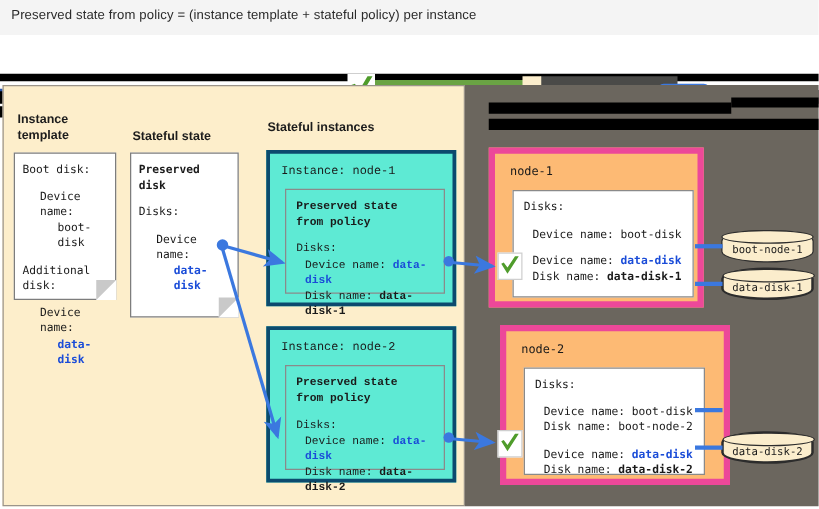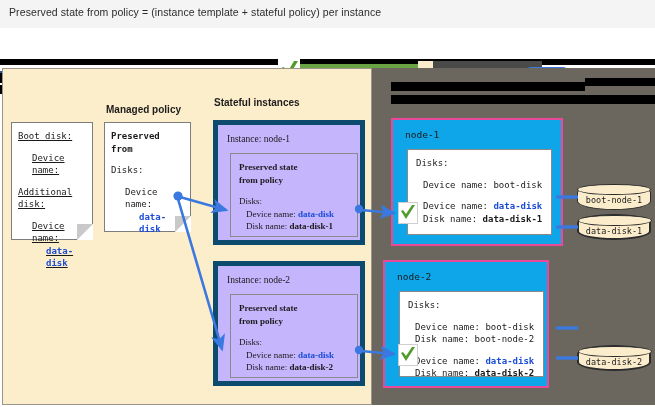--- a/index.html
+++ b/index.html
@@ -155,35 +155,35 @@
     line-height: 12.5px;
   }
   .note .fold {
     position: absolute;
     right: -1px; bottom: -1px;
     width: 0; height: 0;
     border-left: 16px solid #c9c9c9;
     border-bottom: 16px solid #ffffff;
   }
 
-  .card-tmpl   { left: 11px;  top: 122px; width: 82px;  height: 118px; padding: 7px 6px; text-decoration: underline; }
-  .card-policy { left: 104px; top: 122px; width: 87px;  height: 110px; padding: 7px 6px; }
+  .card-tmpl   { left: 11px;  top: 122px; width: 82px;  height: 118px; padding: 7px 6px; }
+  .card-policy { left: 104px; top: 122px; width: 87px;  height: 132px; padding: 7px 6px; }
   .b        { font-weight: bold; }
   .blue     { color: #1a4cd8; }
   .ind1     { padding-left: 14px; }
   .ind2     { padding-left: 28px; }
   .gap      { height: 9px; }
 
   
   .inst-box {
     position: absolute;
-    background: #c4b5fd;
-    border: 5px solid #0c4a6e;
-    box-sizing: border-box;
-    font-family: Liberation Serif, serif;
+    background: #5eead4;
+    border: 3px solid #0c4a6e;
+    box-sizing: border-box;
+    font-family: Liberation Mono, monospace;
     font-size: 9px;
     color: #1a1a1a;
     line-height: 12.5px;
   }
   .inst-1 { left: 213px; top: 120px; width: 152px; height: 125px; }
   .inst-2 { left: 213px; top: 261px; width: 152px; height: 125px; }
   .inst-title {
     position: absolute;
     left: 9px; top: 8px;
     font-size: 9.5px;
@@ -193,30 +193,30 @@
     left: 12px; top: 28px;
     width: 128px; height: 84px;
     border: 1px solid #8a8a8a;
     box-sizing: border-box;
     padding: 7px 8px;
   }
 
   
   .node-box {
     position: absolute;
-    background: #0ea5e9;
-    border: 2px solid #ec4899;
+    background: #fdba74;
+    border: 5px solid #ec4899;
     box-sizing: border-box;
     font-family: "DejaVu Sans Mono", monospace;
     font-size: 9px;
     color: #1a1a1a;
     line-height: 12.5px;
   }
   .node-1 { left: 391px; top: 118px; width: 172px; height: 128px; }
-  .node-2 { left: 383px; top: 260px; width: 166px; height: 128px; }
+  .node-2 { left: 400px; top: 260px; width: 184px; height: 128px; }
   .node-title {
     position: absolute;
     left: 12px; top: 9px;
     font-size: 9.5px;
   }
   .node-inner {
     position: absolute;
     left: 14px; top: 29px;
     width: 145px; height: 86px;
     background: #ffffff;
@@ -314,43 +314,46 @@
   </div>
 
   <div class="panel-left"></div>
 
   <div class="panel-right"></div>
 
   <div class="rh rh3"></div>
   <div class="rh rh1"></div>
   <div class="rh rh2"></div>
 
-  <div class="col-head ch-policy">Managed policy</div>
+  <div class="col-head ch-tmpl">Instance
+template</div>
+  <div class="col-head ch-policy">Stateful state</div>
   <div class="col-head ch-mgd">
     <div>Stateful instances</div>
     <div class="sub">(intended configuration, status)</div>
     <div>autogenerated</div>
   </div>
 
   <div class="note card-tmpl">
     <div>Boot disk:</div>
     <div class="gap"></div>
     <div class="ind1">Device name:</div>
+    <div class="ind2">boot-disk</div>
     <div class="gap"></div>
     <div>Additional</div>
     <div>disk:</div>
     <div class="gap"></div>
     <div class="ind1">Device name:</div>
     <div class="ind2 b blue">data-disk</div>
     <div class="fold"></div>
   </div>
 
   <div class="note card-policy">
     <div class="b">Preserved</div>
-    <div class="b">from</div>
+    <div class="b">disk</div>
     <div class="gap"></div>
     <div>Disks:</div>
     <div class="gap"></div>
     <div class="ind1">Device name:</div>
     <div class="ind2 b blue">data-disk</div>
     <div class="fold"></div>
   </div>
 
   <div class="inst-box inst-1">
     <div class="inst-title">Instance: node-1</div>

